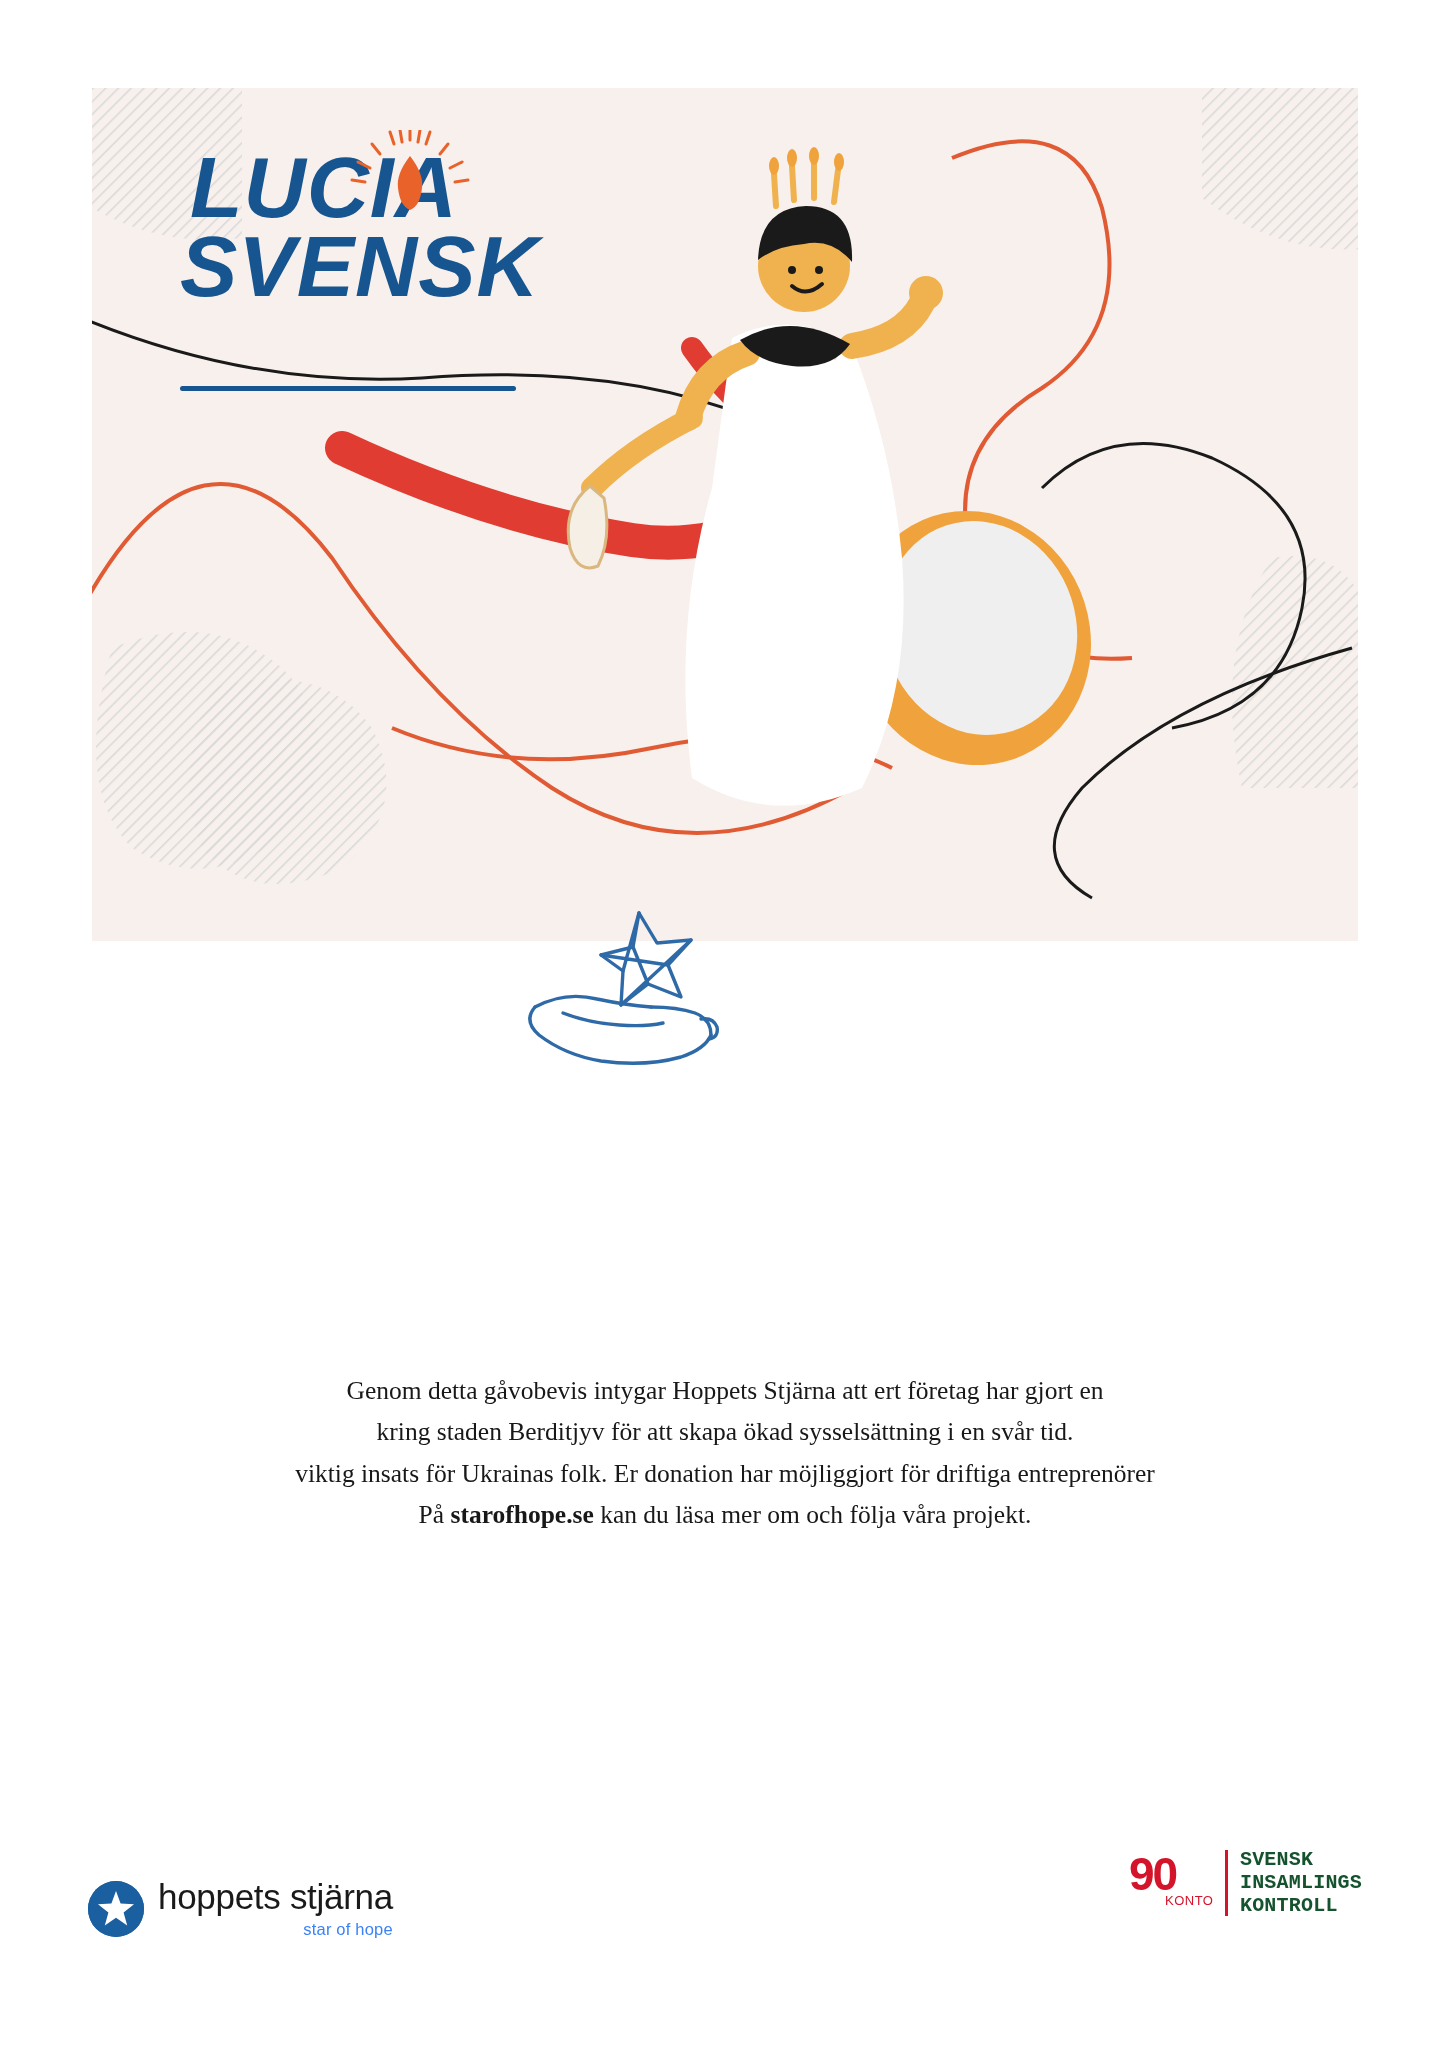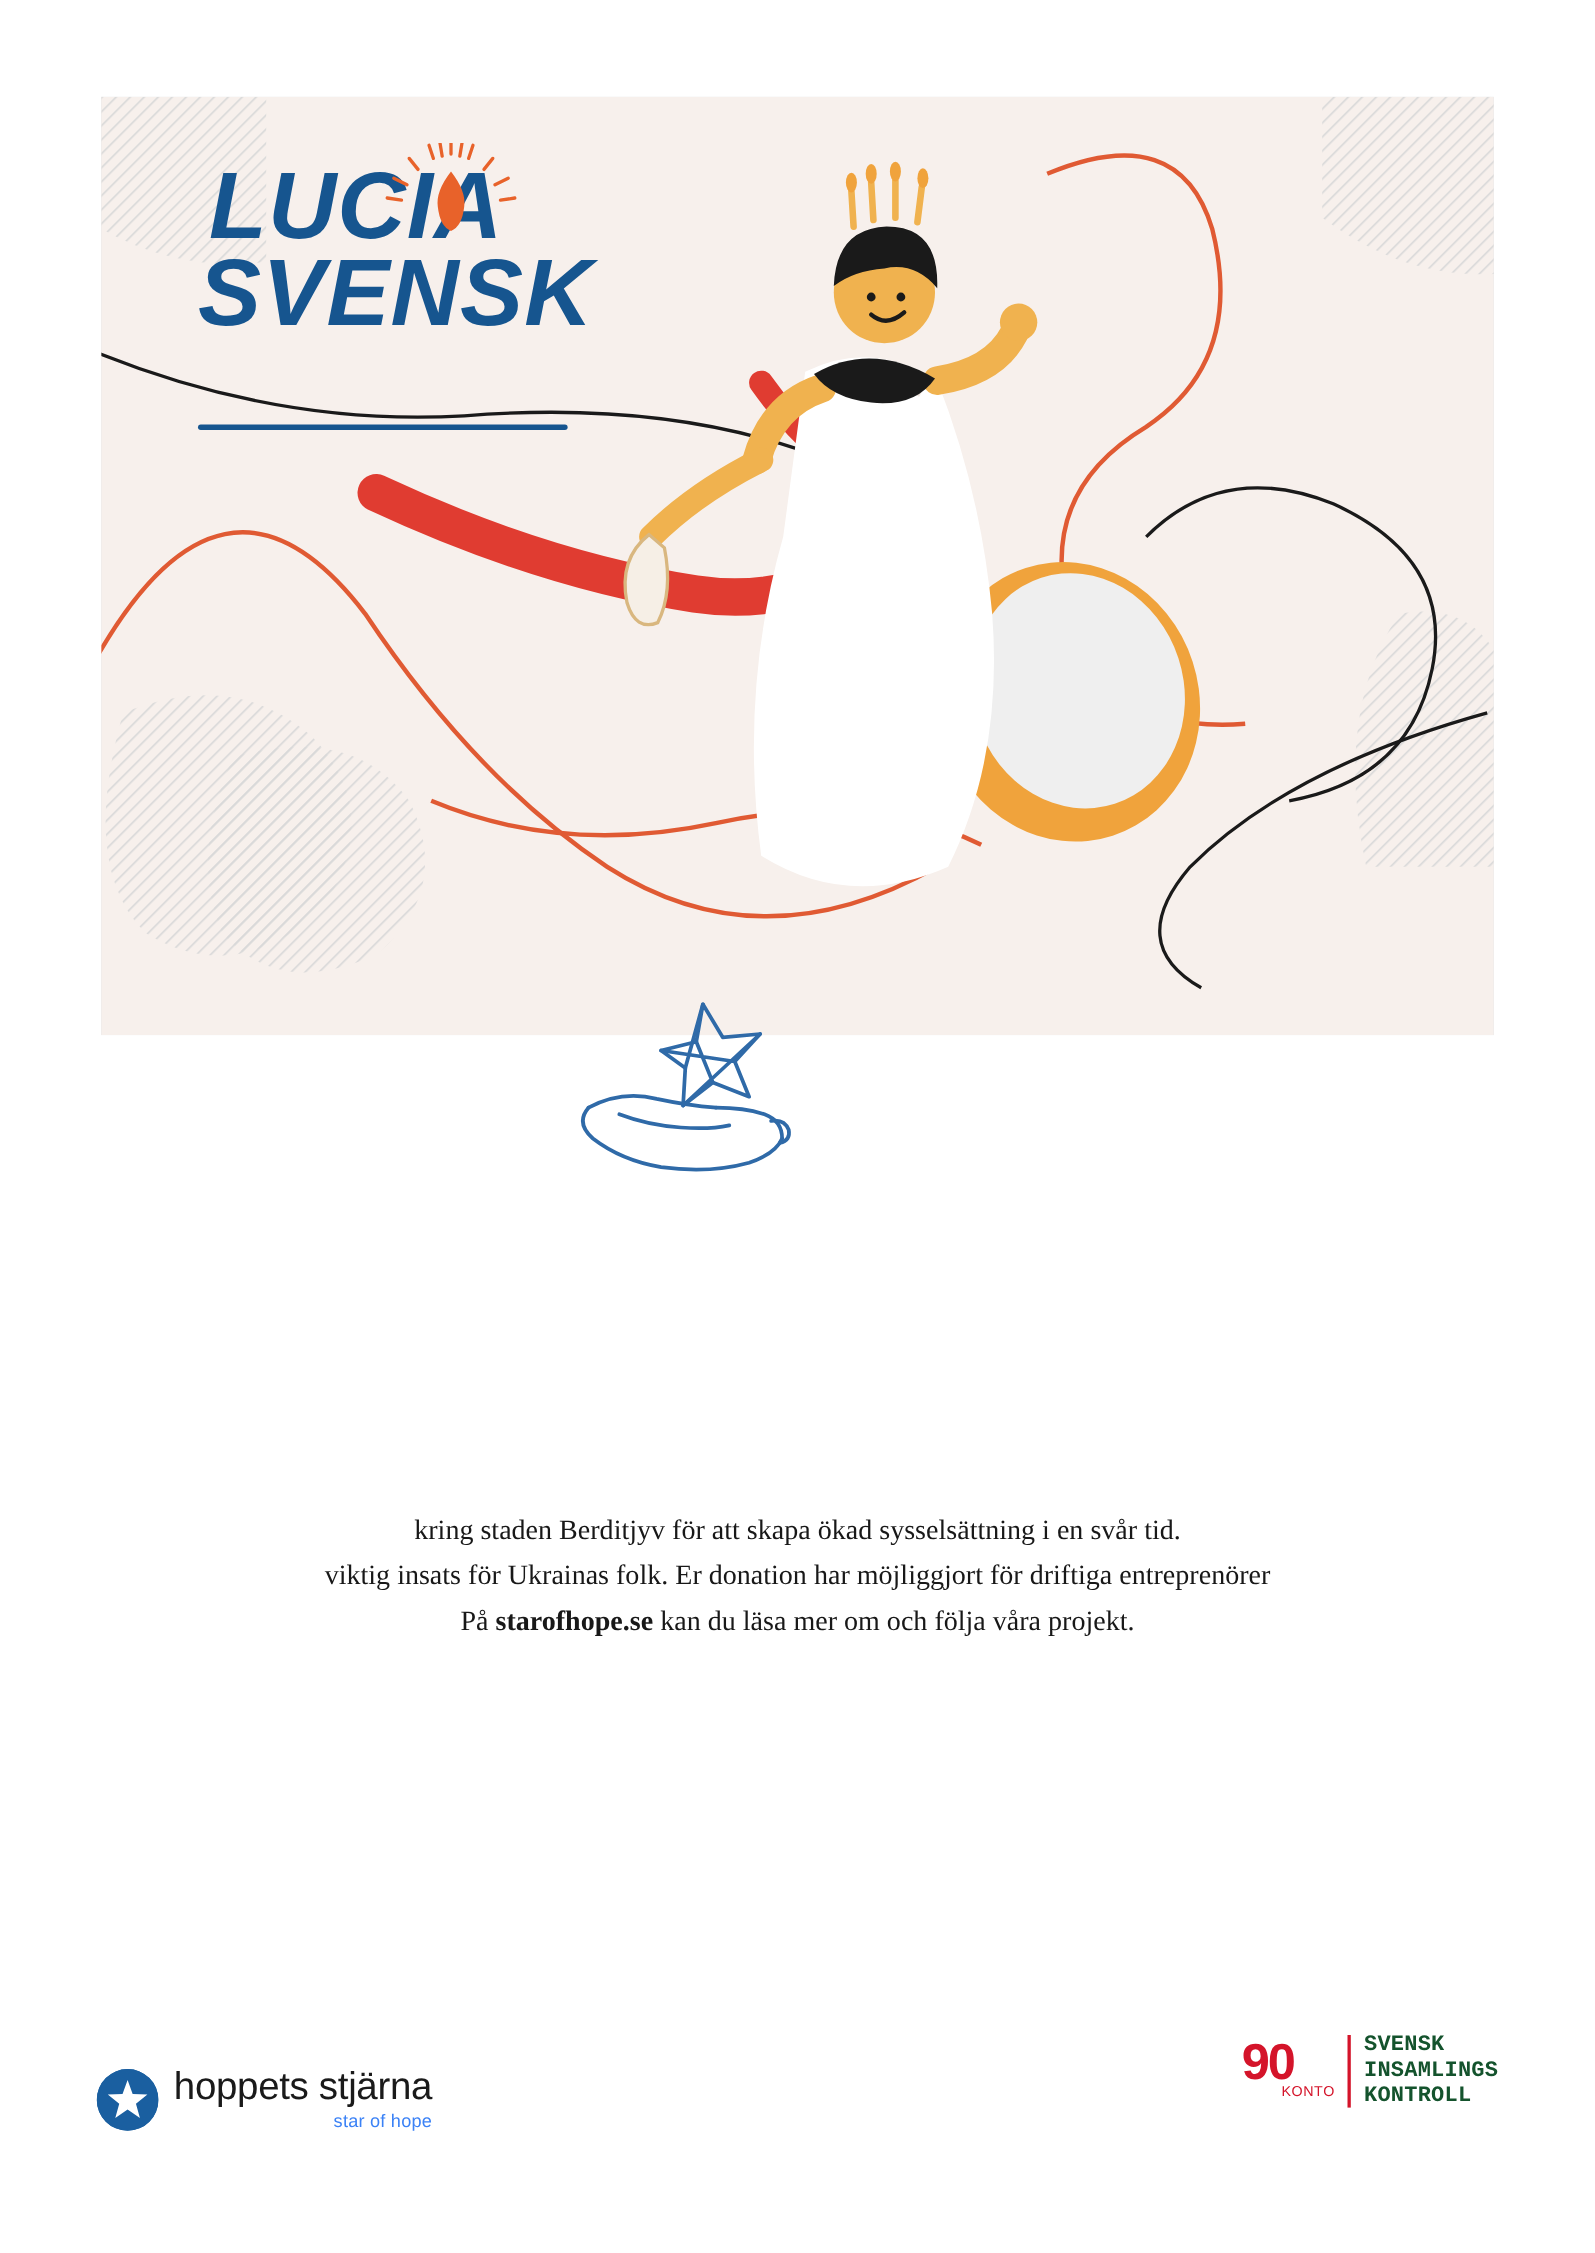--- a/index.html
+++ b/index.html
@@ -279,20 +279,21 @@
 
     <path d="M30,112 Q60,96 92,104 Q120,110 146,112"></path>
     <path d="M30,112 Q18,126 34,140 Q60,160 96,166 Q140,172 176,162 Q200,154 206,140"></path>
     <path d="M146,112 Q172,112 190,118 Q206,124 206,140"></path>
     <path d="M58,118 Q84,128 114,130 Q140,132 158,128"></path>
     <path d="M196,124 Q208,122 212,132 Q214,142 204,144"></path>
   </g>
 </svg>
 
 <div class="body-text">
+  <span class="line">Genom detta gåvobevis intygar Hoppets Stjärna att ert företag har gjort en</span>
   <span class="line">kring staden Berditjyv för att skapa ökad sysselsättning i en svår tid.</span>
   <span class="line">viktig insats för Ukrainas folk. Er donation har möjliggjort för driftiga entreprenörer</span>
   <span class="line"><span>På </span><b>starofhope.se</b><span> kan du läsa mer om och följa våra projekt.</span></span>
 </div>
 
 <div class="footer-left">
   <div class="hs-mark">
     <svg width="56" height="56" viewBox="0 0 56 56">
       <circle cx="28" cy="28" r="28" fill="#1a5fa0"></circle>
       <path d="M28,10 L32.6,22.6 L46,23.2 L35.6,31.4 L39.2,44.4 L28,36.8 L16.8,44.4 L20.4,31.4 L10,23.2 L23.4,22.6 Z" fill="#ffffff"></path>

